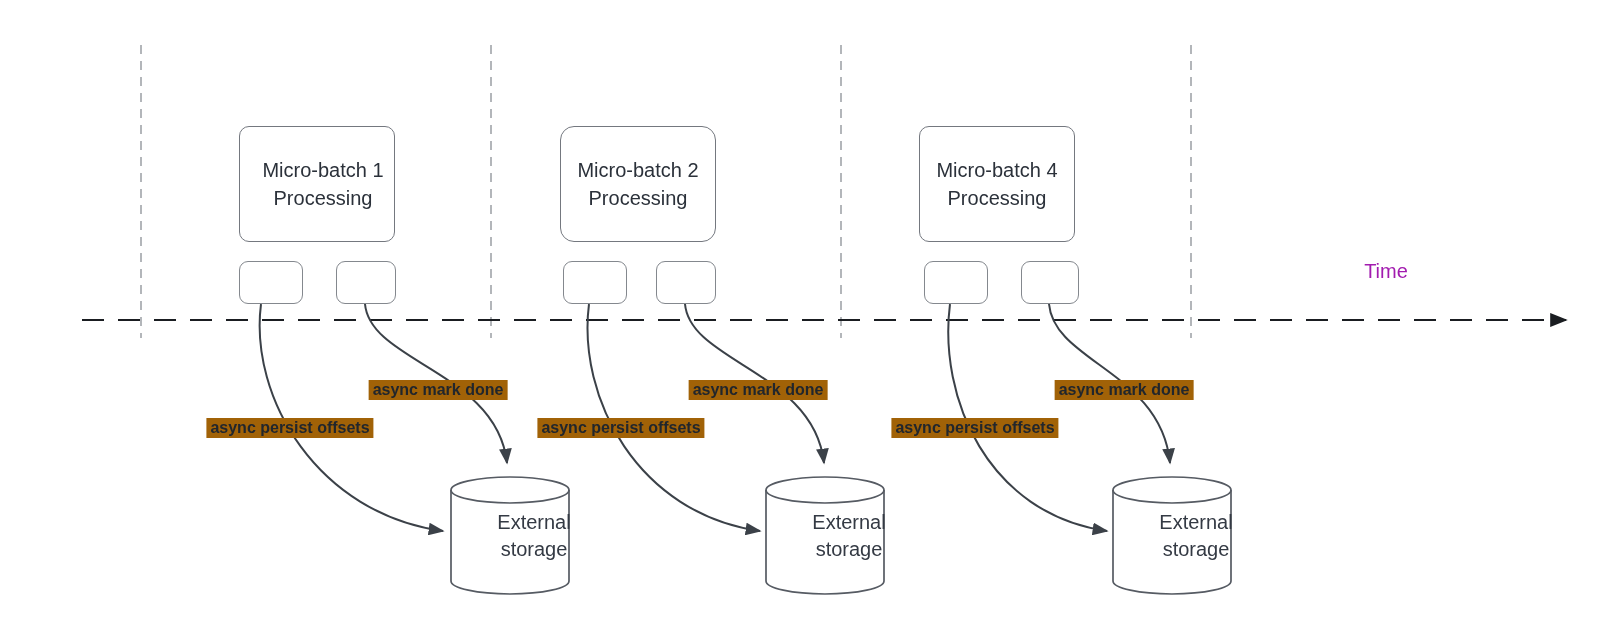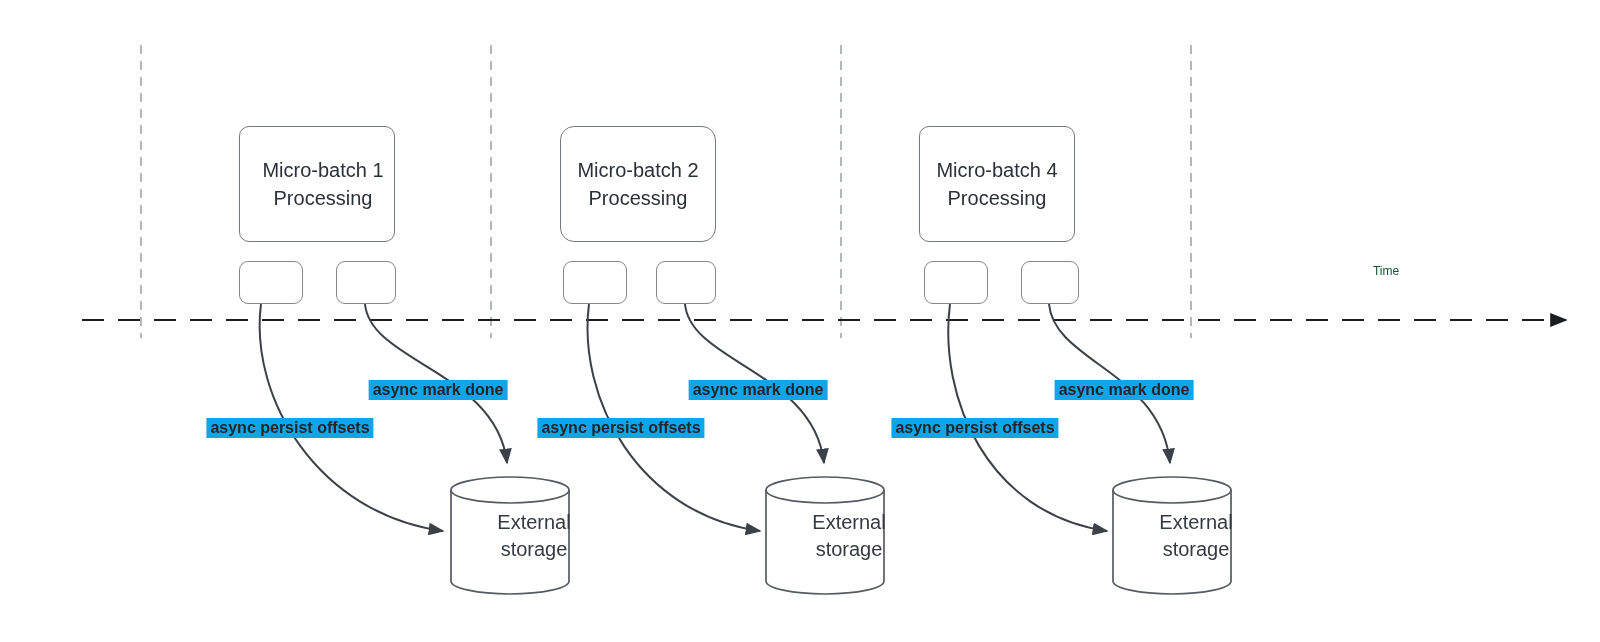--- a/index.html
+++ b/index.html
@@ -13,30 +13,30 @@
     border:1.6px solid #74787f;border-radius:10px;background:#ffffff;
     display:flex;flex-direction:column;align-items:center;justify-content:center;
     font-size:20px;line-height:28px;color:#2b313a;text-align:center;
   }
   .small-box{
     position:absolute;top:261px;height:43px;box-sizing:border-box;
     border:1.6px solid #84888e;border-radius:9px;background:#ffffff;
   }
   .async-label{
     position:absolute;transform:translate(-50%,-50%);
-    font-size:16px;font-weight:700;color:#21262c;background:#0ea5e9;
+    font-size:16px;font-weight:700;color:#21262c;background:#a16207;
     padding:1px 4px;white-space:nowrap;
   }
   .storage-label{
     position:absolute;width:120px;transform:translateX(-50%);
     text-align:center;font-size:20px;line-height:27px;color:#343a44;padding-left:48px;
   }
   .time-label{
     position:absolute;transform:translate(-50%,-50%);
-    font-size:12px;color:#14532d;
+    font-size:20px;color:#a21caf;
   }
 </style>
 </head>
 <body>
 
 <div class="canvas">
 
   <svg class="strokes" width="1600" height="642" viewBox="0 0 1600 642">
     <defs>
       <marker id="arrow-dark" viewBox="0 0 10 8" refX="9" refY="4" markerWidth="8" markerHeight="6.4" orient="auto" markerUnits="strokeWidth">

